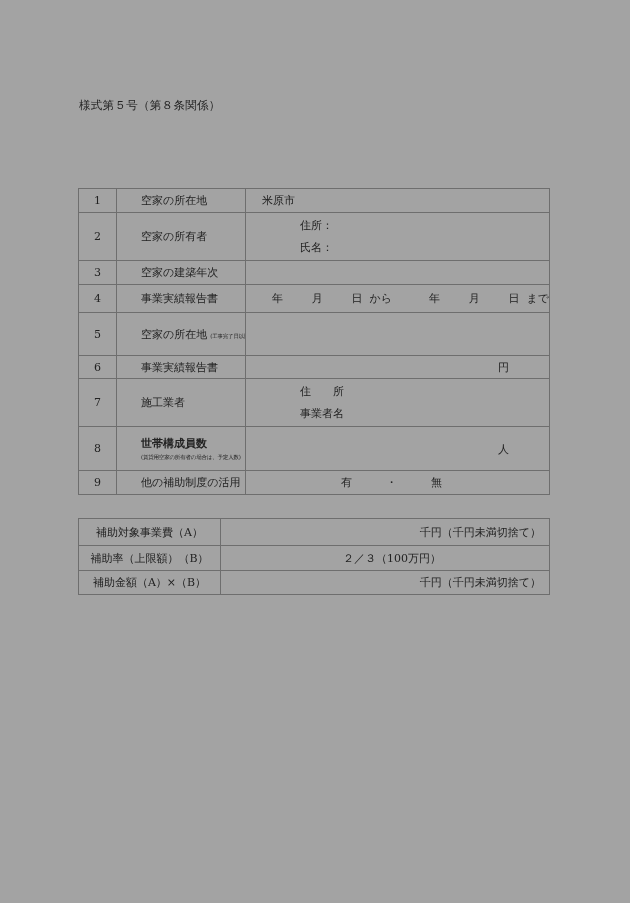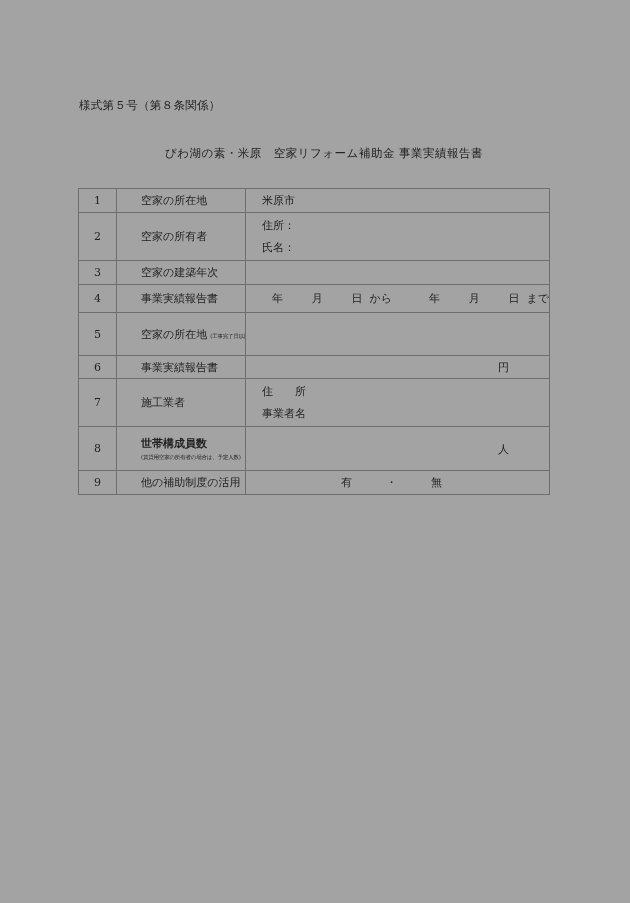--- a/index.html
+++ b/index.html
@@ -65,20 +65,21 @@
     .t1 td.label {
       padding-left: 24px;
     }
     .t1 td.value {
       padding-left: 16px;
       position: relative;
     }
     .sub-line {
       display: block;
       line-height: 22px;
+      margin-left: 38px;
     }
     .small-note {
       font-size: 5.5px;
       letter-spacing: -0.2px;
       margin-left: 3px;
     }
     .note-line {
       display: block;
       font-size: 5.5px;
       margin-top: 3px;
@@ -138,21 +139,20 @@
       padding-left: 122px;
     }
   </style>
 </head>
 <body>
 
 <div class="page">
 
   <div class="form-number">様式第５号（第８条関係）</div>
 
-  <div class="doc-title">びわ湖の素・米原　空家リフォーム補助金 事業実績報告書</div>
 
   <table class="t1">
     <colgroup>
       <col class="c-num">
       <col class="c-label">
       <col class="c-value">
     </colgroup>
     <tbody>
 
       <tr style="height:24px;">
@@ -236,14 +236,34 @@
           <div class="utilize">
             <span class="u-yes">有</span>
             <span class="u-dot">・</span>
             <span>無</span>
           </div>
         </td>
       </tr>
     </tbody>
   </table>
 
+  <table class="t2">
+    <colgroup>
+      <col class="c-lbl">
+      <col class="c-val">
+    </colgroup>
+    <tbody>
+      <tr style="height:27px;">
+        <td class="lbl">補助対象事業費（A）</td>
+        <td class="val-right">千円（千円未満切捨て）</td>
+      </tr>
+      <tr style="height:25px;">
+        <td class="lbl">補助率（上限額）（B）</td>
+        <td class="val-center">２／３（100万円）</td>
+      </tr>
+      <tr style="height:24px;">
+        <td class="lbl">補助金額（A）×（B）</td>
+        <td class="val-right">千円（千円未満切捨て）</td>
+      </tr>
+    </tbody>
+  </table>
 
 </div>
 
 </body></html>

